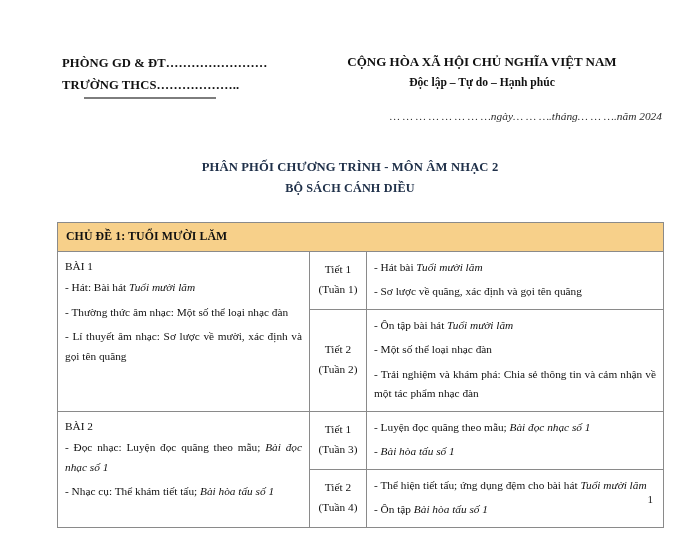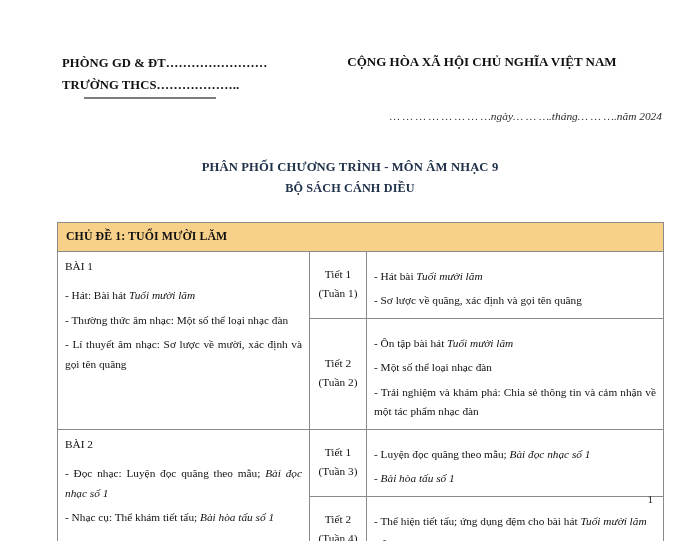--- a/index.html
+++ b/index.html
@@ -155,21 +155,21 @@
     line-height: 22px;
     padding-top: 8px;
   }
   .cell-detail { text-align: justify; }
 
   .bai-label {
     font-weight: normal;
     display: block;
     margin-bottom: 2px;
   }
-  .li { display: block; margin: 10px 0 1px 0; }
+  .li { display: block; margin: 1px 0 1px 0; }
   .li + .li { margin-top: 5px; }
   i, .it { font-style: italic; }
 
   
   .page-number {
     position: absolute;
     right: 47px;
     bottom: 36px;
     font-size: 11px;
     color: #222222;
@@ -181,27 +181,31 @@
 <div class="page">
 
   <div class="doc-header">
     <div class="hdr-left">
       <div class="hdr-line">PHÒNG GD &amp; ĐT……………………</div>
       <div class="hdr-line">TRƯỜNG THCS………………..</div>
       <span class="rule-gray rule-left"></span>
     </div>
     <div class="hdr-right">
       <div class="nation-title">CỘNG HÒA XÃ HỘI CHỦ NGHĨA VIỆT NAM</div>
+      <div class="hdr-underline-wrap">
+        <span class="motto">Độc lập – Tự do – Hạnh phúc</span>
+        <span class="rule-motto"></span>
+      </div>
     </div>
   </div>
 
   <div class="date-line">… … … … … … … …ngày… … ….tháng… … ….năm 2024</div>
 
   <div class="title-block">
-    <div class="title-main">PHÂN PHỐI CHƯƠNG TRÌNH  - MÔN ÂM NHẠC 9</div>
+    <div class="title-main">PHÂN PHỐI CHƯƠNG TRÌNH  - MÔN ÂM NHẠC 2</div>
     <div class="title-sub">BỘ SÁCH CÁNH DIỀU</div>
   </div>
 
   <table class="ppct-table">
     <colgroup>
       <col class="col-content">
       <col class="col-period">
       <col class="col-detail">
     </colgroup>
     <tbody>

